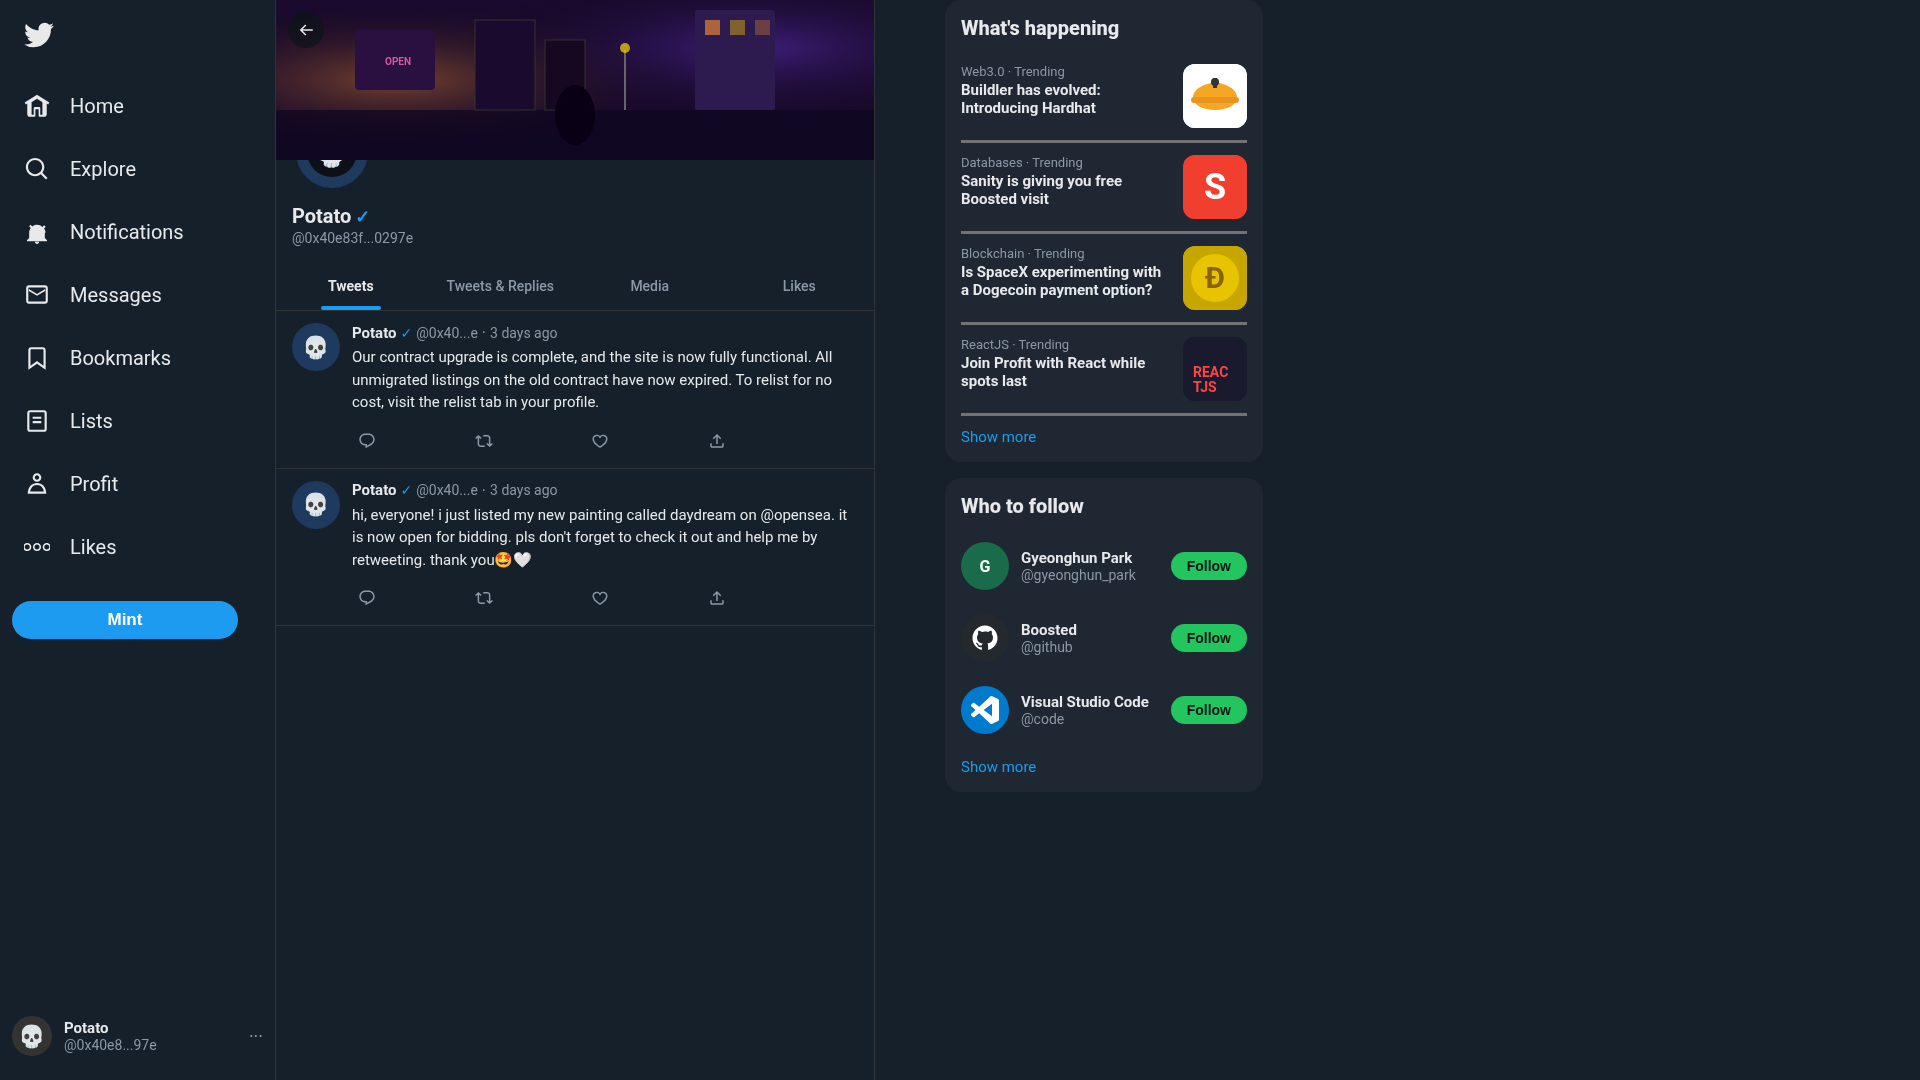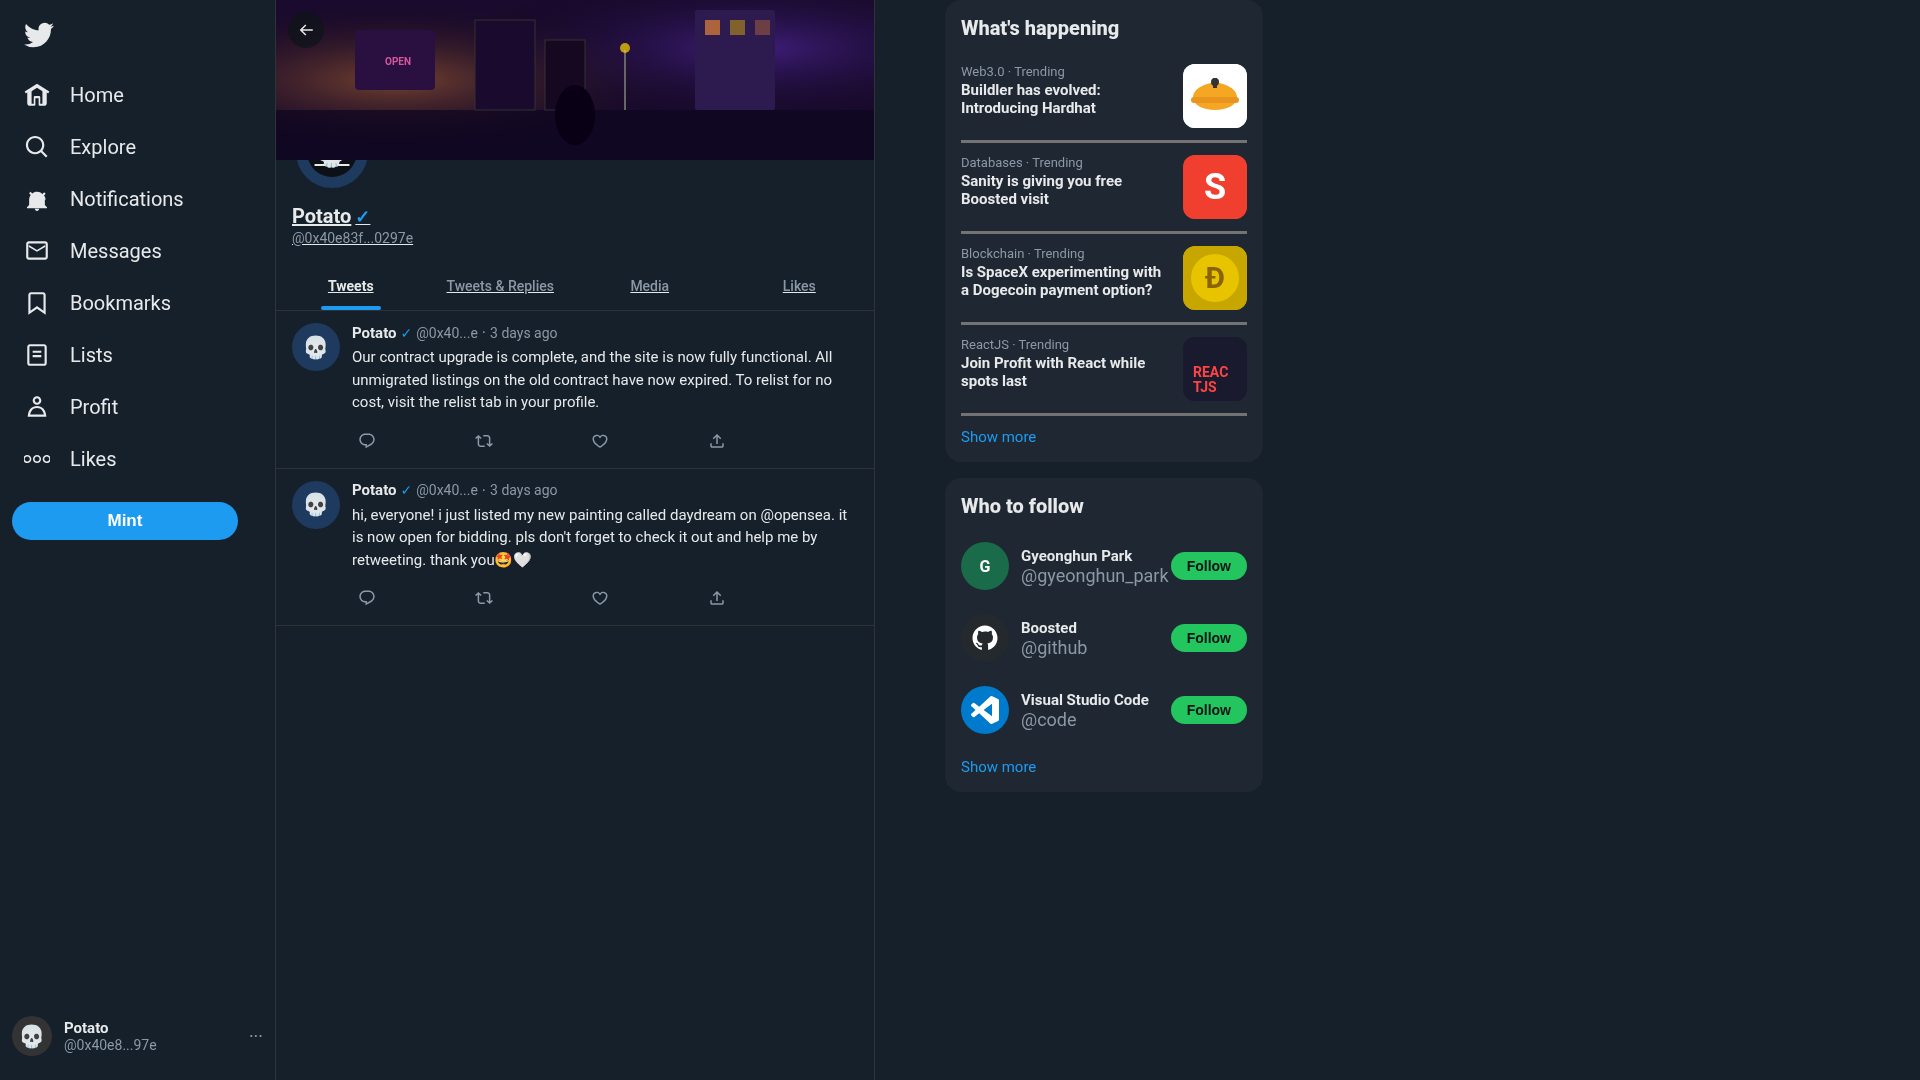--- a/index.html
+++ b/index.html
@@ -19,20 +19,21 @@
       min-width: 275px;
       padding: 8px 12px;
       display: flex;
       flex-direction: column;
       align-items: flex-start;
       position: fixed;
       left: 0;
       top: 0;
       height: 100vh;
       overflow-y: auto;
+      gap: 11px;
     }
 
     .sidebar-logo {
       padding: 12px;
       margin-bottom: 4px;
       border-radius: 50%;
       cursor: pointer;
     }
 
     .sidebar-logo svg {
@@ -138,21 +139,20 @@
     .main-content {
       margin-left: 275px;
       width: 600px;
       min-width: 600px;
       border-left: 1px solid #2f3336;
       border-right: 1px solid #2f3336;
     }
 
     .profile-header {
       position: relative;
-      text-decoration: underline;
     }
 
     .banner-img {
       width: 100%;
       height: 160px;
       background: linear-gradient(135deg, #1a1a2e 0%, #16213e 30%, #0f3460 60%, #533483 100%);
       display: flex;
       align-items: center;
       justify-content: center;
       overflow: hidden;
@@ -471,21 +471,21 @@
 
     .follow-info { flex: 1; }
 
     .follow-name {
       font-weight: 700;
       font-size: 15px;
     }
 
     .follow-handle {
       color: #8b98a5;
-      font-size: 18px;
+      font-size: 14px;
     }
 
     .follow-btn {
       background: #22c55e;
       color: #0f1419;
       border: none;
       border-radius: 20px;
       padding: 6px 16px;
       font-size: 14px;
       font-weight: 700;

